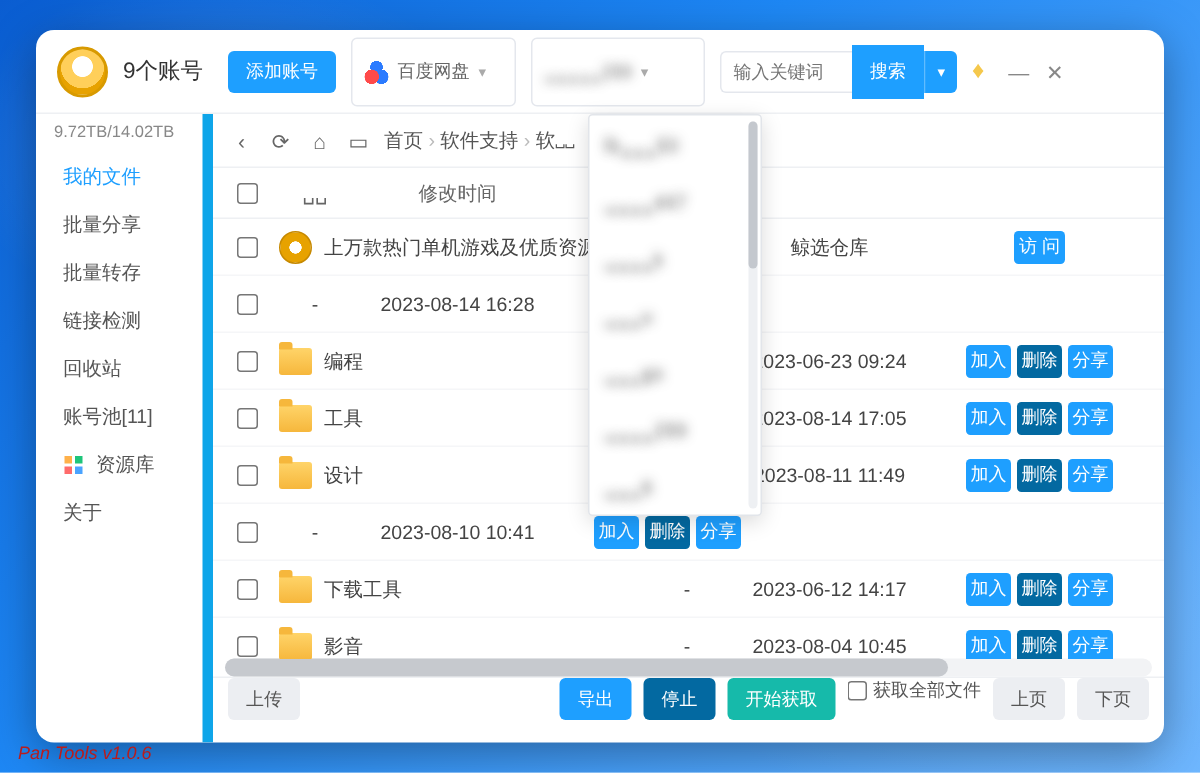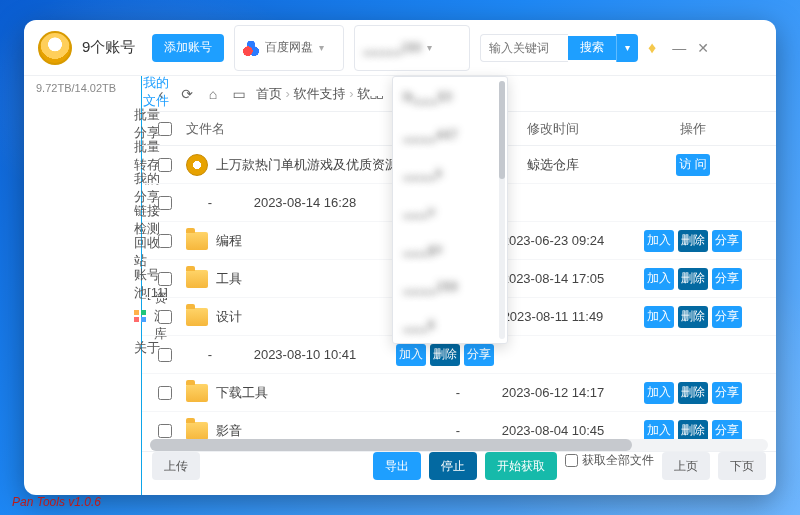--- a/index.html
+++ b/index.html
@@ -21,27 +21,27 @@
   .select { height: 46px; border: 1px solid #e4e7ed; border-radius: 4px; background: #fff; display: flex; align-items: center; padding: 0 6px 0 8px; font-size: 12px; color: #666; gap: 6px; cursor: pointer; }
   .select .chev { font-size: 10px; color: #aaa; }
   .baidu-icon { width: 16px; height: 16px; display:inline-block; background:
      radial-gradient(circle at 30% 70%, #ff4a4a 0 30%, transparent 31%),
      radial-gradient(circle at 70% 70%, #2b7bff 0 30%, transparent 31%),
      radial-gradient(circle at 50% 30%, #2b7bff 0 30%, transparent 31%);
   }
   .blur { color: transparent; text-shadow: 0 0 7px rgba(80,80,80,0.9); }
   .searchgrp { display: flex; align-items: center; }
   .search-input { height: 28px; width: 88px; border: 1px solid #e4e7ed; border-right: none; border-radius: 4px 0 0 4px; padding: 0 8px; font-size: 12px; outline: none; }
-  .search-btn { border-radius: 0; height: 24px; font-family: Liberation Mono, monospace; }
+  .search-btn { border-radius: 0; height: 36px; font-family: Liberation Mono, monospace; }
   .search-more { background: #1e9fff; color:#fff; height:28px; width:22px; border:none; border-radius:0 4px 4px 0; border-left:1px solid rgba(255,255,255,0.3); font-size:10px; cursor:pointer;}
   .diamond { font-size: 16px; color:#f5c84c; cursor:pointer; }
   .winbtns { display:flex; gap:6px; margin-left:4px; }
   .winbtn { width:18px; height:18px; border:none; background:transparent; color:#888; font-size:14px; cursor:pointer; }
   .body { flex:1; display:flex; min-height:0; }
-  .sidebar { width:118px; border-right:1px solid #0ea5e9; display:flex; }
+  .sidebar { width:118px; border-right:7px solid #0ea5e9; display:flex; flex-direction:column; }
   .quota { font-size:11px; color:#888; padding:6px 0 8px 12px; }
   .side-item { height:32px; display:flex; align-items:center; padding-left:18px; font-size:13px; color:#555; cursor:pointer; }
   .side-item.active { color:#1e9fff;text-align:right; }
   .side-item .sq { width:14px; height:14px; margin-right:8px; display:inline-flex; align-items:center; justify-content:center; }
   .sq4 { display:grid; grid-template:repeat(2,5px)/repeat(2,5px); gap:2px; }
   .sq4 i { background:#ffb14a; } .sq4 i:nth-child(2){background:#1ec57a;} .sq4 i:nth-child(3){background:#ff6b6b;} .sq4 i:nth-child(4){background:#4aa3ff;}
   .main { flex:1; display:flex; flex-direction:column; min-width:0; position:relative; }
   .pathbar { height:36px; display:flex; align-items:center; gap:8px; padding:0 10px; font-size:13px; color:#555; border-bottom:1px solid #eef0f3; }
   .pathbar .ic { color:#666; cursor:pointer; font-size:14px; width:18px; text-align:center; }
   .pathbar .crumb { cursor:pointer; }
@@ -111,23 +111,20 @@
           <div class="side-item active">
             <span>我的文件</span>
           </div>
           <div class="side-item">
             <span>批量分享</span>
           </div>
           <div class="side-item">
             <span>批量转存</span>
           </div>
           <div class="side-item">
-            <span>我的分享</span>
-          </div>
-          <div class="side-item">
             <span>链接检测</span>
           </div>
           <div class="side-item">
             <span>回收站</span>
           </div>
           <div class="side-item">
             <span>账号池[11]</span>
           </div>
           <div class="side-item">
             <span class="sq">
@@ -151,21 +148,20 @@
         <span class="ic">‹</span>
         <span class="ic">⟳</span>
         <span class="ic">⌂</span>
         <span class="ic">▭</span>
         <span id="crumbs"><span class="crumb">首页</span><span class="sep"> › </span><span class="crumb">软件支持</span><span class="sep"> › </span><span class="crumb">软␣␣</span></span>
       </div>
       <div class="header-row">
         <span class="col-chk">
             <input type="checkbox" style="">
           </span>
-        <span class="col-name">文件名</span>
         <span class="col-size">␣␣</span>
         <span class="col-time">修改时间</span>
         <span class="col-ops">操作</span>
       </div>
       <div class="rows" id="rows">
           <div class="row">
             <span class="col-chk">
               <input type="checkbox" style="">
             </span>
             <span class="col-name" style="display:flex;align-items:center;">

